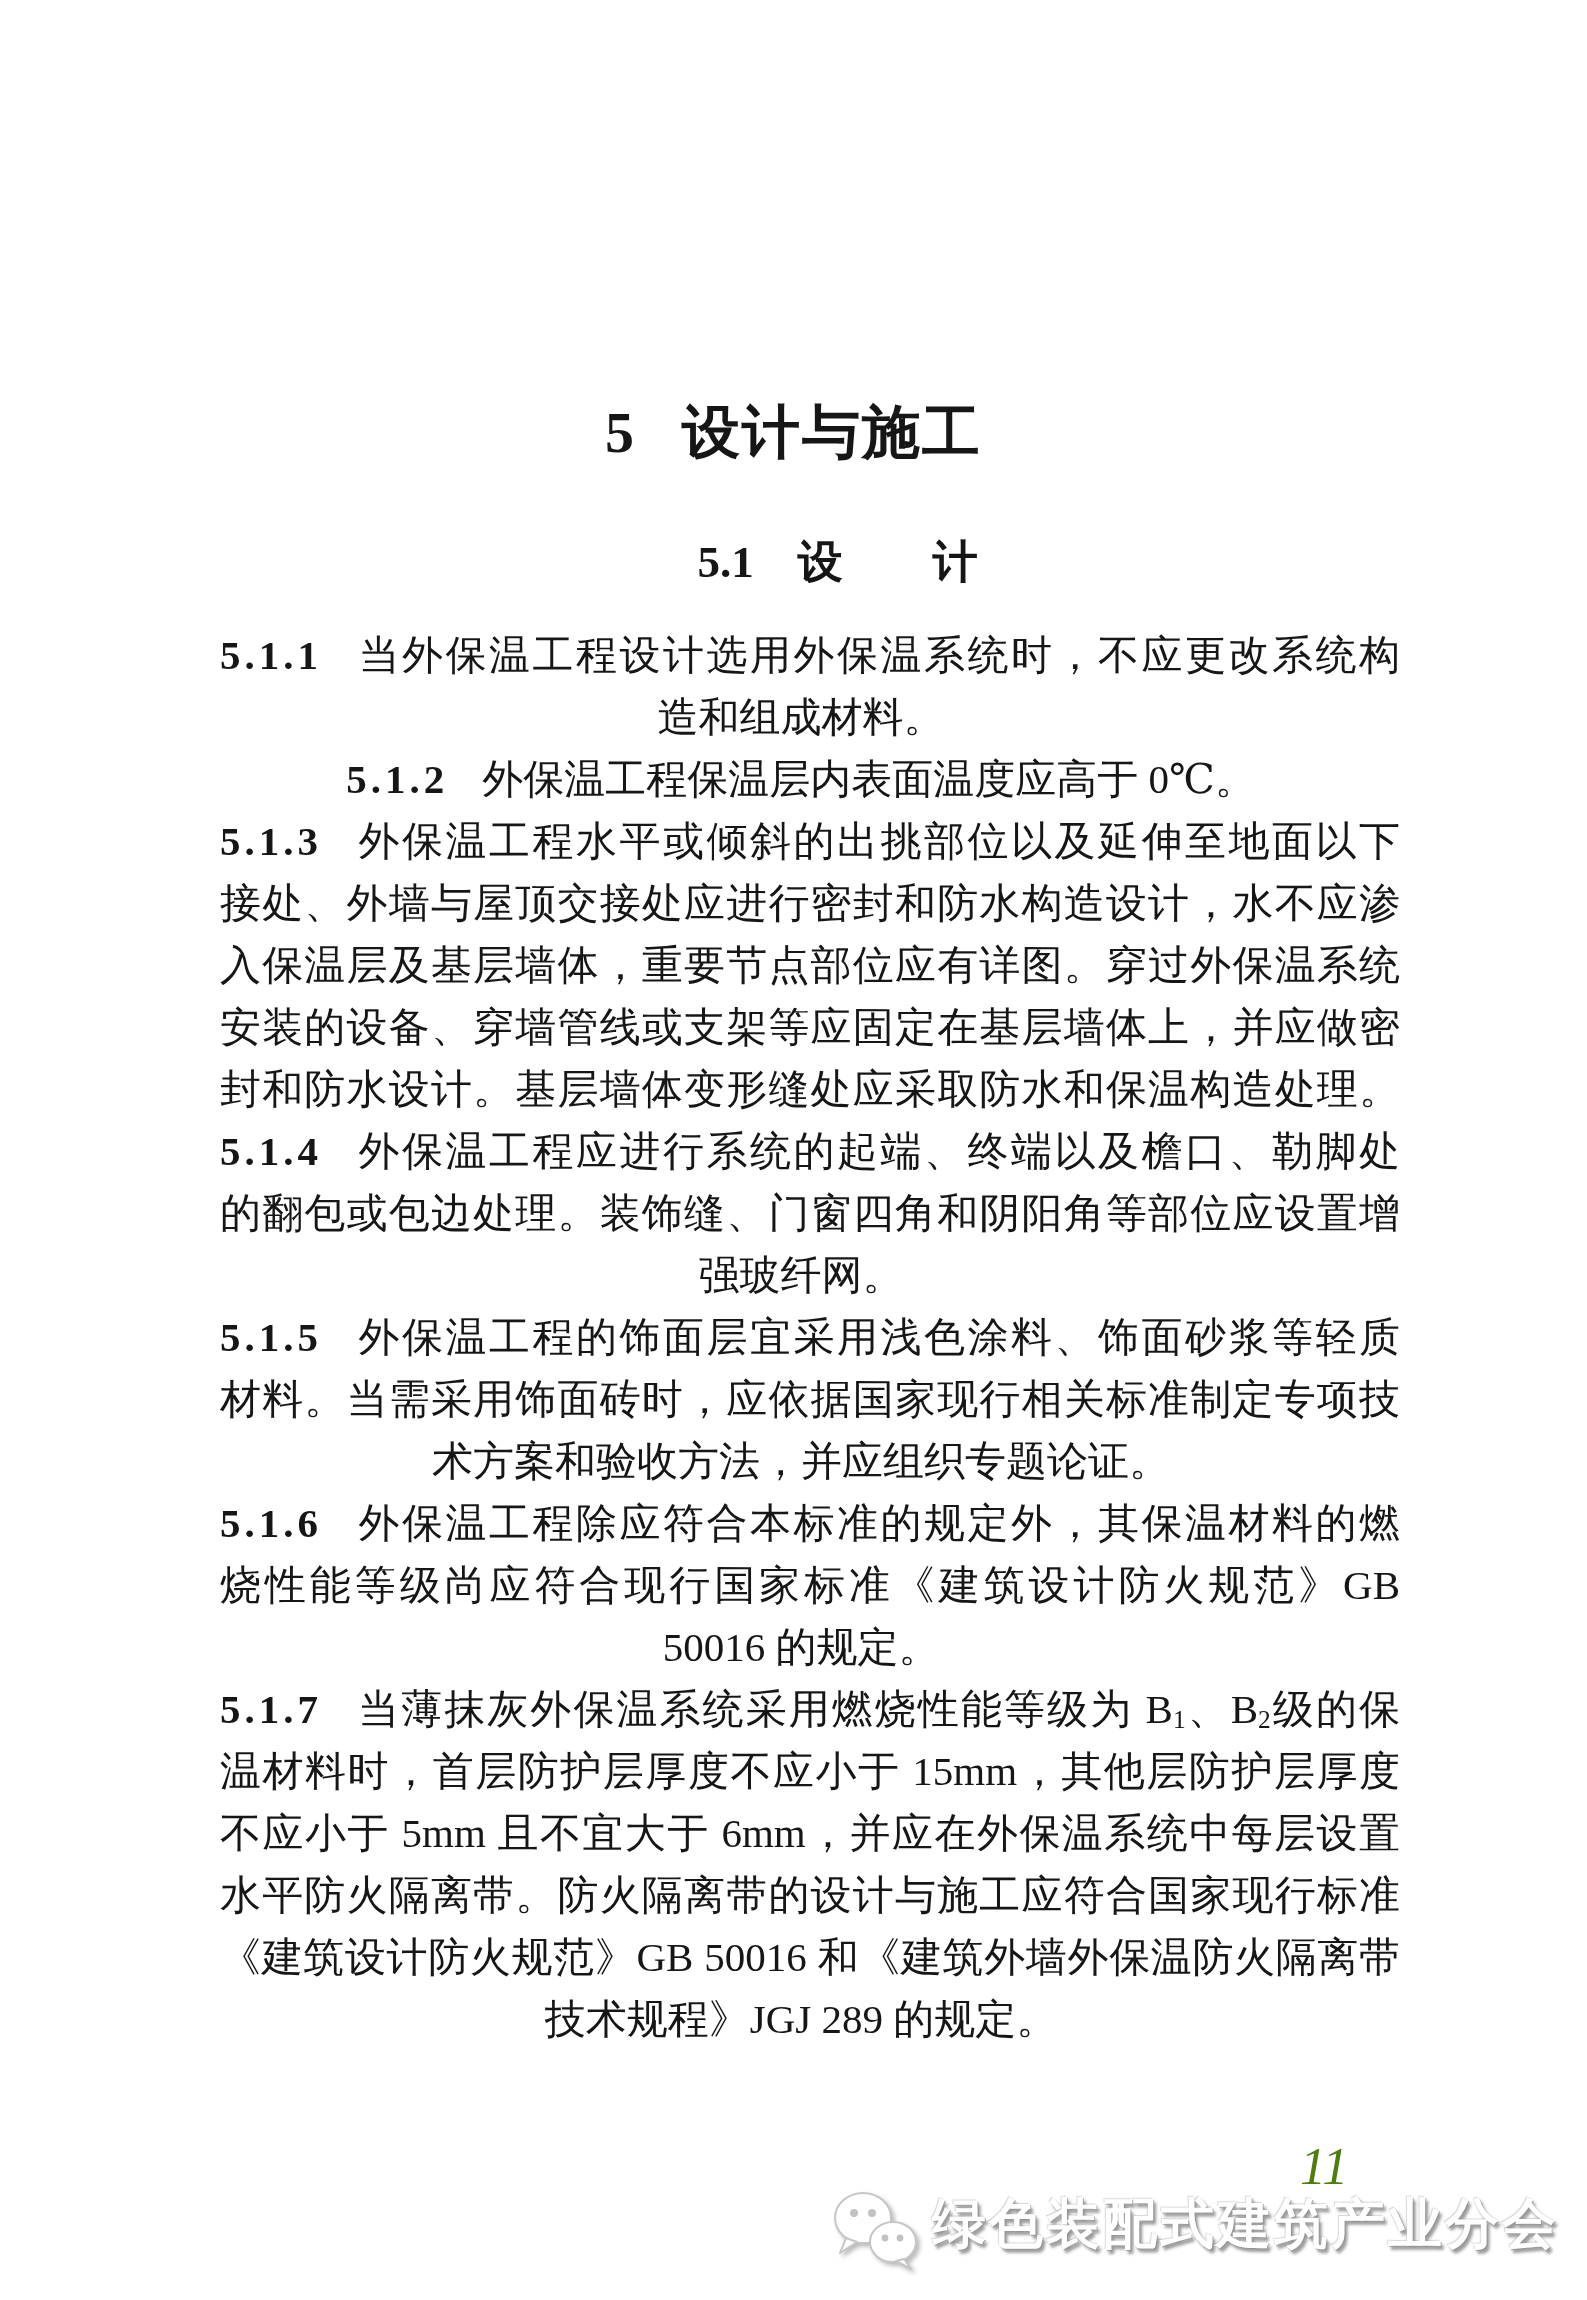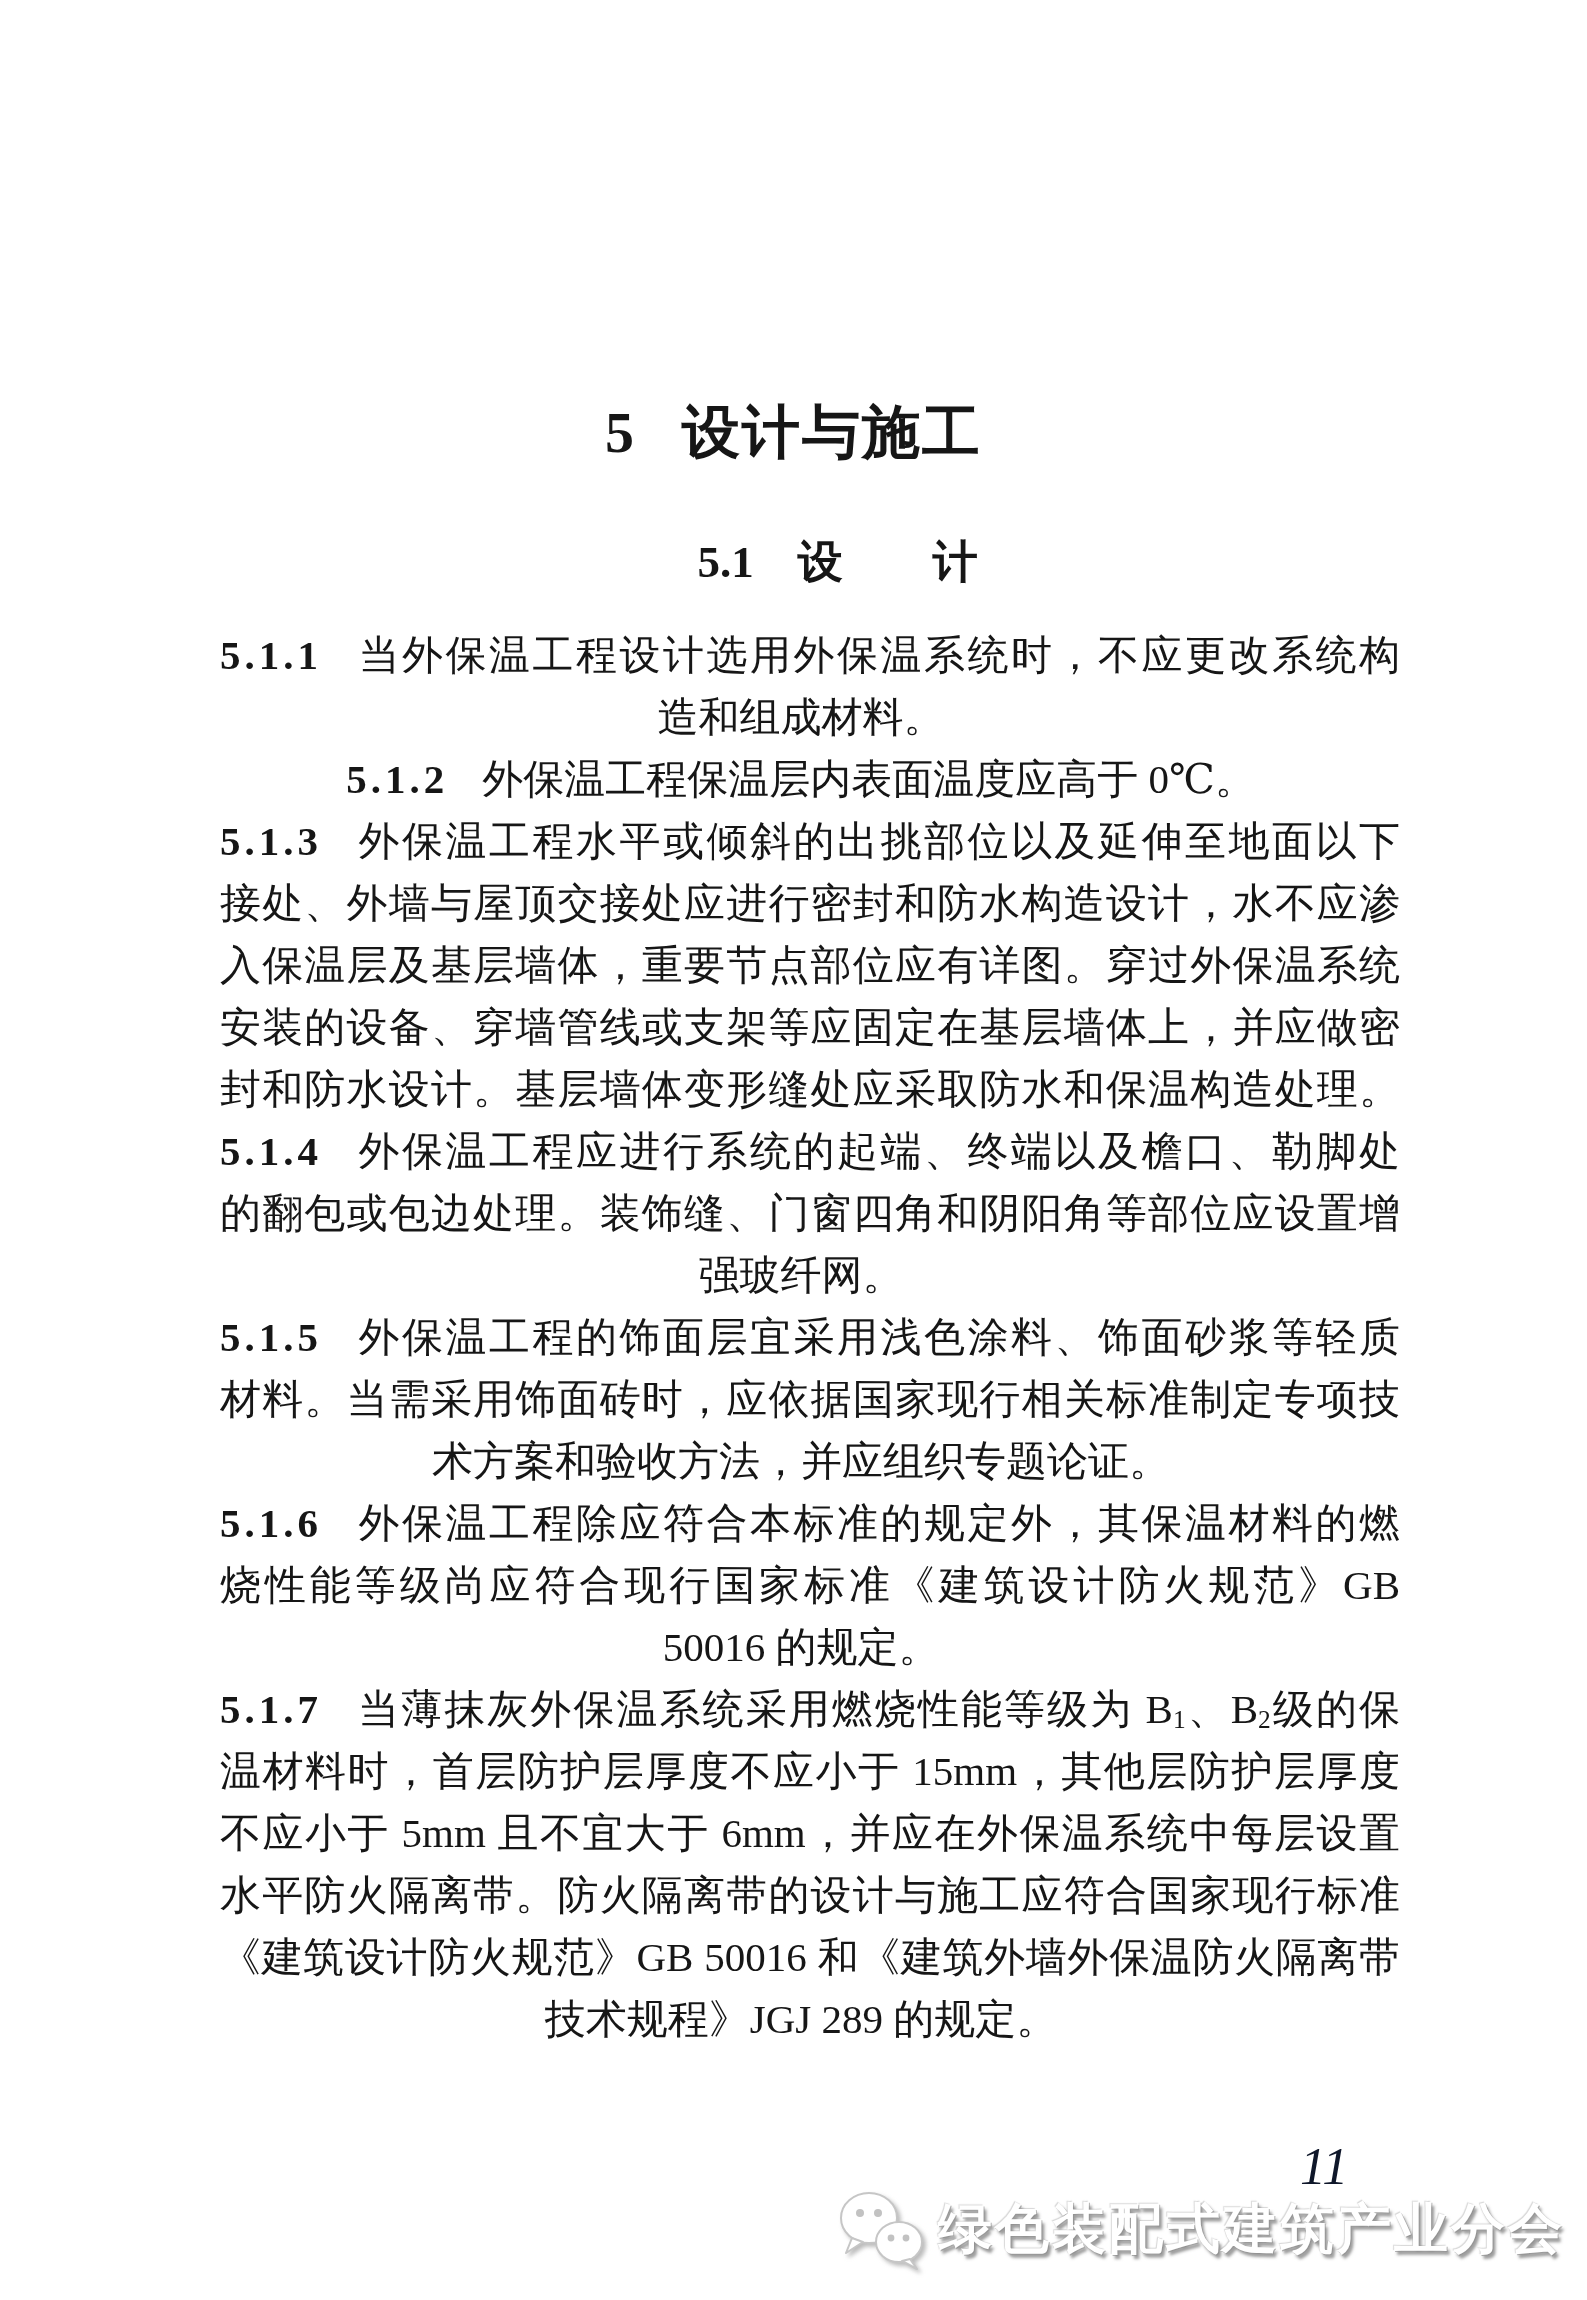--- a/index.html
+++ b/index.html
@@ -72,29 +72,29 @@
     vertical-align: -0.18em;
   }
 
   .page-number {
     position: absolute;
     left: 1300px;
     top: 2138px;
     font-style: italic;
     font-size: 52px;
     line-height: 58px;
-    color: #0f172a;
+    color: #4d7c0f;
   }
 
   .watermark {
     position: absolute;
     top: 2188px;
-    right: 22px;
+    right: 28px;
     display: flex;
-    align-items: center;
+    align-items: flex-start;
     gap: 10px;
   }
   .wm-icon {
     filter: drop-shadow(3px 3px 2px rgba(150,150,150,0.65));
   }
   .watermark-text {
     font-family: "Liberation Sans", "DejaVu Sans", sans-serif;
     font-size: 54px;
     font-weight: bold;
     letter-spacing: 3px;

